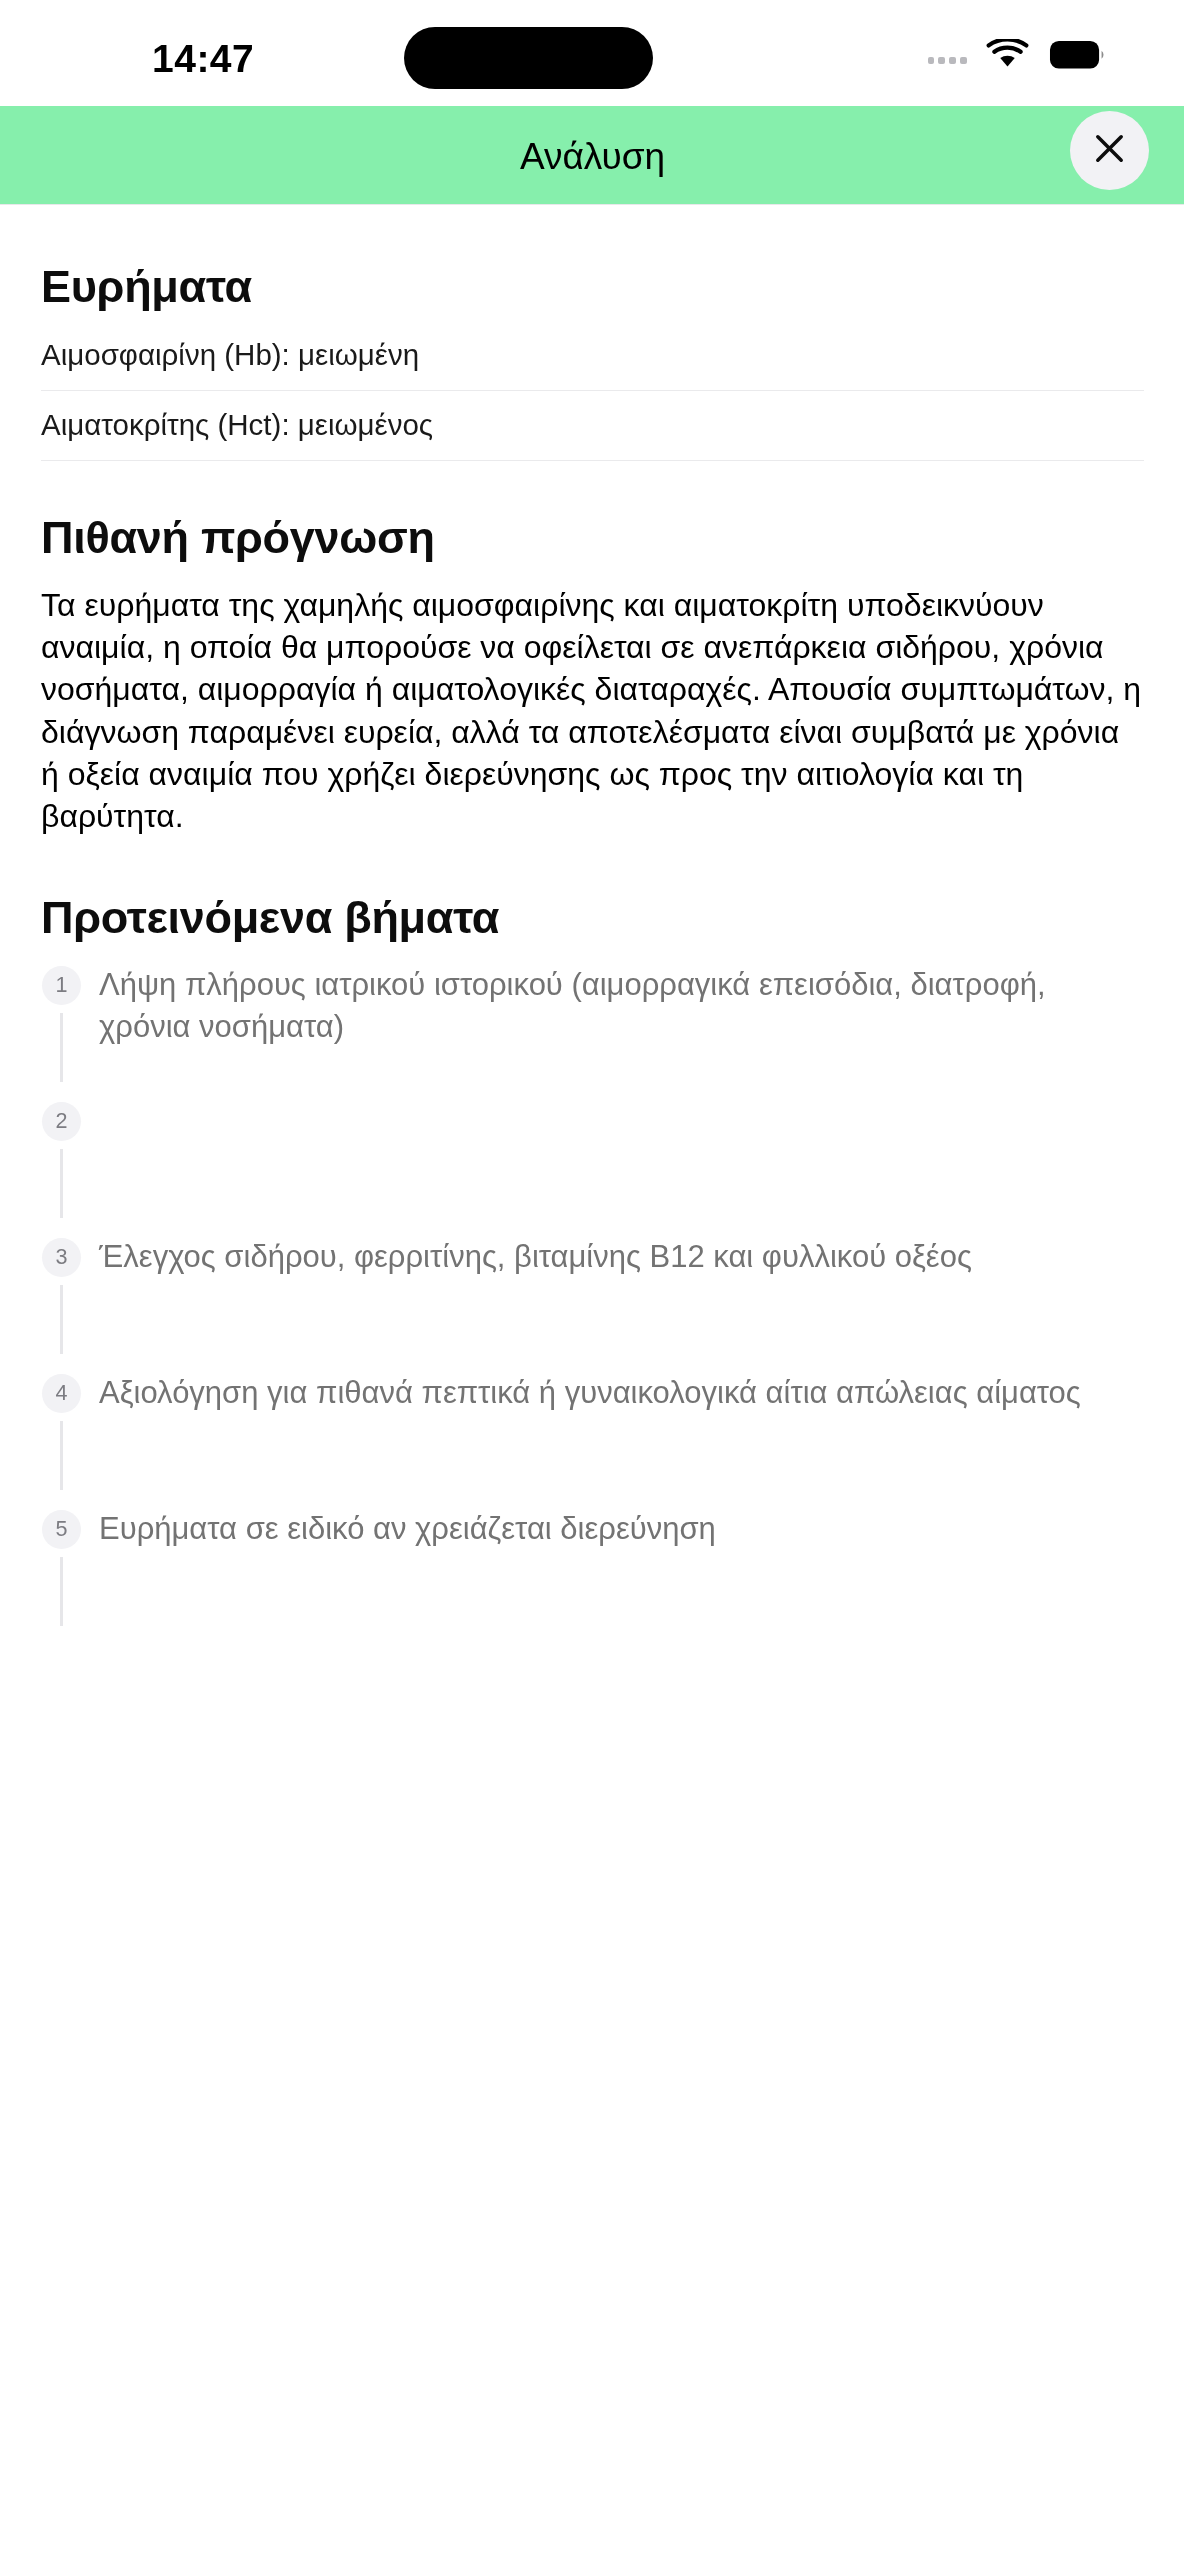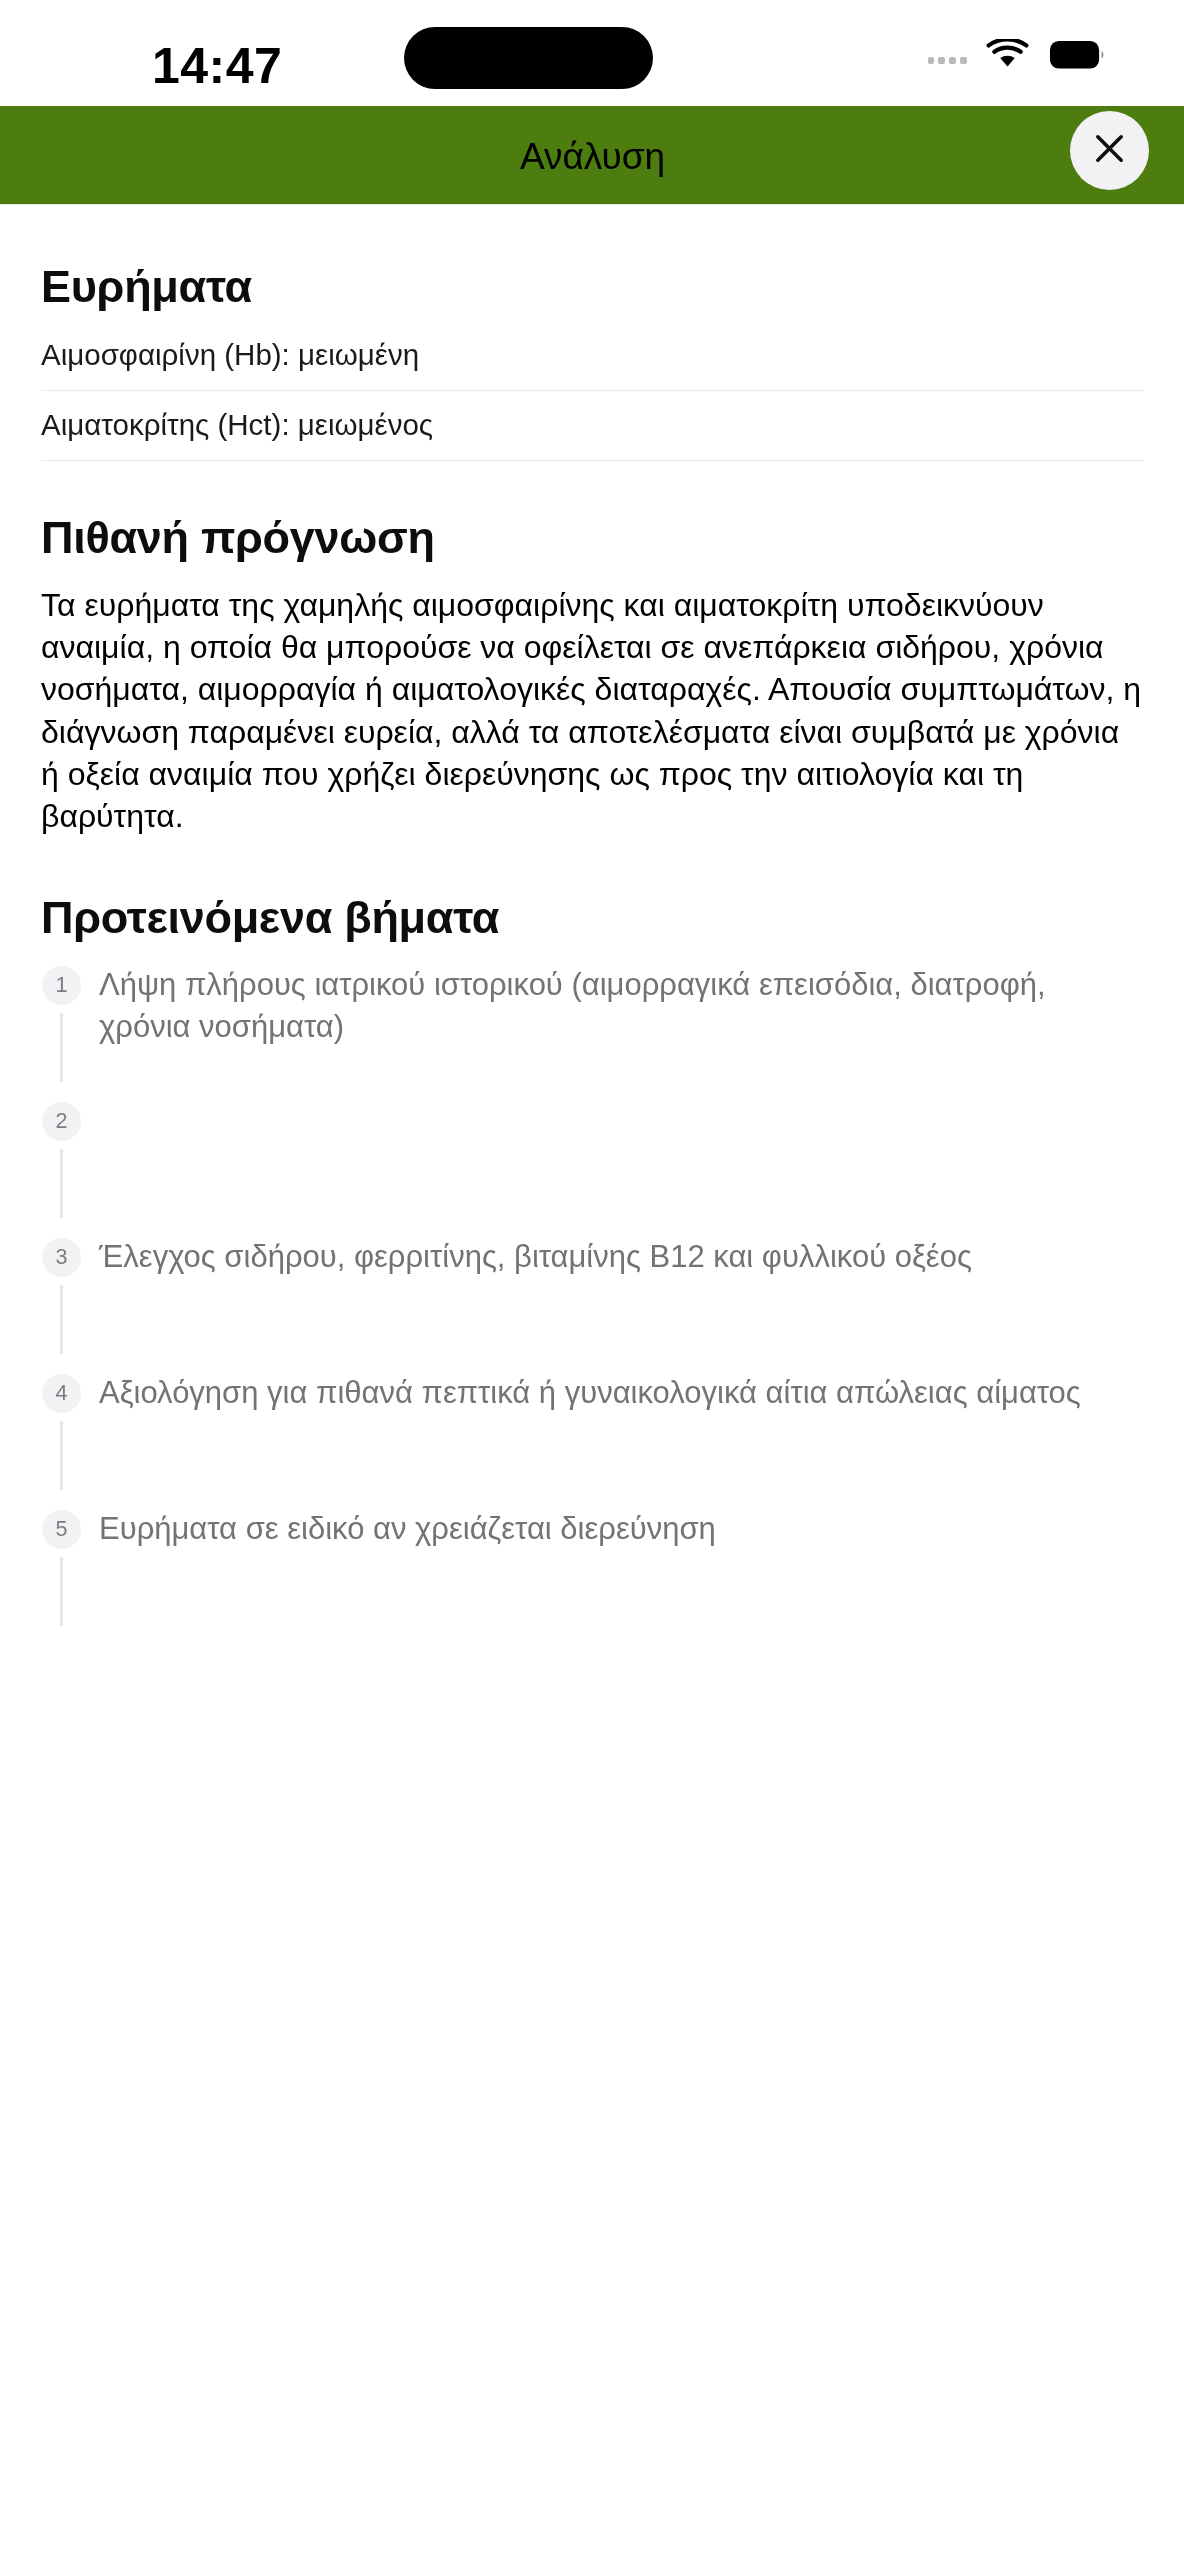--- a/index.html
+++ b/index.html
@@ -21,21 +21,21 @@
   
   .status-bar {
     position: relative;
     height: 106px;
     width: 100%;
   }
   .status-time {
     position: absolute;
     left: 152px;
     top: 37px;
-    font-size: 50px;
+    font-size: 39px;
     font-weight: bold;
     color: #000000;
     letter-spacing: 0.5px;
   }
   .dynamic-island {
     position: absolute;
     left: 404px;
     top: 26.5px;
     width: 249px;
     height: 62px;
@@ -64,21 +64,21 @@
     border-radius: 2px;
   }
   .wifi-icon { margin-top: 3.9px; }
   .battery-icon { margin-top: 3.9px; }
 
   
   .nav-bar {
     position: relative;
     height: 99px;
     border-bottom: 1.5px solid #e8e8ea;
-    background: #4d7c0f;
+    background: #86efac;
   }
   .nav-title {
     position: absolute;
     left: 0; right: 0;
     top: 30px;
     text-align: center;
     font-size: 37px;
     color: #000000;
     font-weight: 400;
   }

